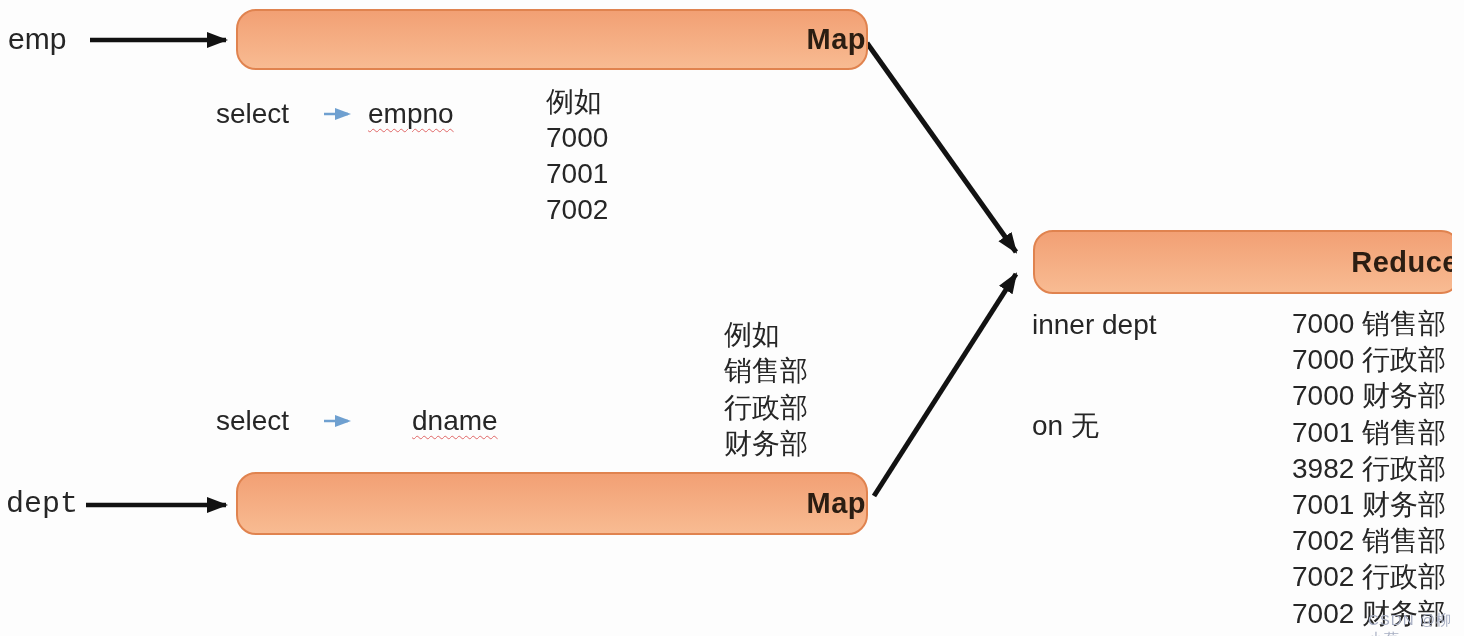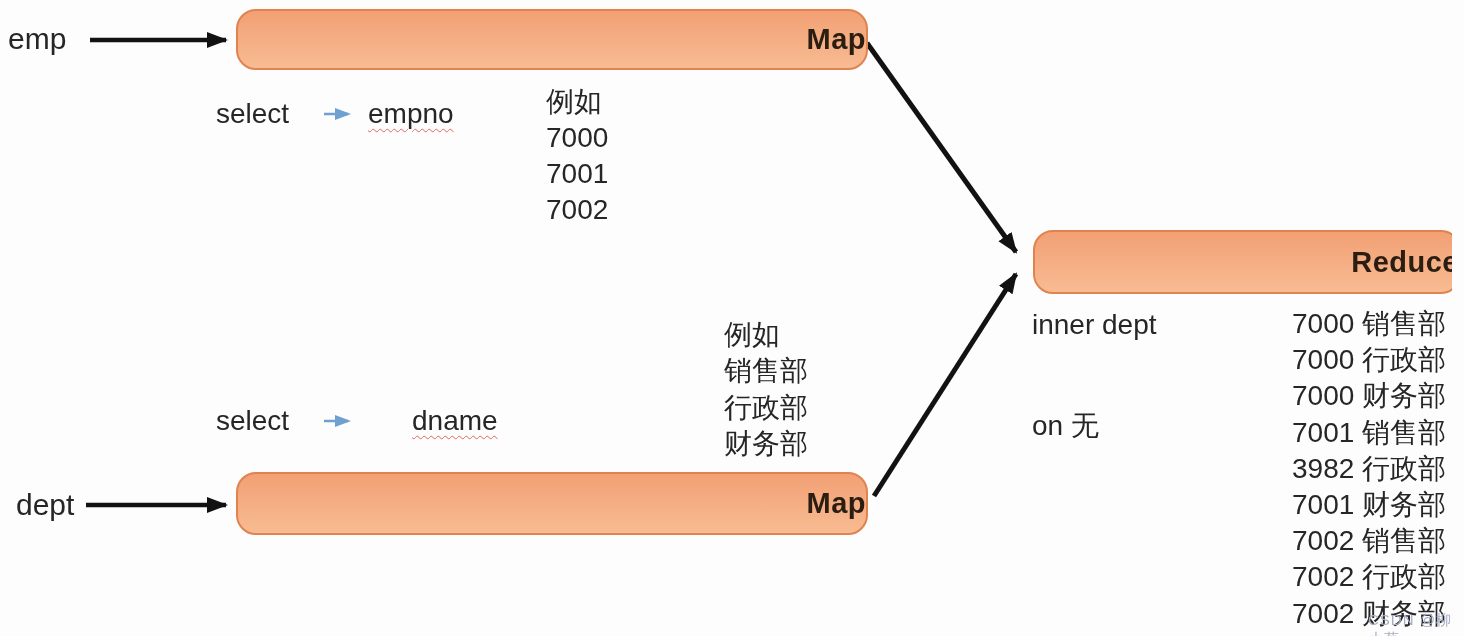--- a/index.html
+++ b/index.html
@@ -52,21 +52,21 @@
     </defs>
     <line x1="90" y1="40" x2="226" y2="40" stroke="#121212" stroke-width="4.5" marker-end="url(#ah-black)"></line>
     <line x1="86" y1="505" x2="226" y2="505" stroke="#121212" stroke-width="4.5" marker-end="url(#ah-black)"></line>
     <line x1="867" y1="43" x2="1016" y2="252" stroke="#121212" stroke-width="5" marker-end="url(#ah-black)"></line>
     <line x1="874" y1="496" x2="1016" y2="274" stroke="#121212" stroke-width="5" marker-end="url(#ah-black)"></line>
     <line x1="324" y1="114" x2="348" y2="114" stroke="#6fa0d0" stroke-width="2.5" marker-end="url(#ah-blue)"></line>
     <line x1="324" y1="421" x2="348" y2="421" stroke="#6fa0d0" stroke-width="2.5" marker-end="url(#ah-blue)"></line>
   </svg>
 
   <div class="abs src-label" style="left:8px;top:22px;">emp</div>
-  <div class="abs src-label" style="left:16px;top:488px;">dept</div>
+  <div class="abs src-label" style="left:6px;top:488px;font-family:Liberation Mono, monospace;">dept</div>
 
   <div class="node" style="left:236px;top:9px;width:632px;height:61px;">
     <span>Map</span>
   </div>
   <div class="node" style="left:236px;top:472px;width:632px;height:63px;">
     <span>Map</span>
   </div>
   <div class="node" style="left:1025px;top:230px;width:428px;height:64px;margin-left:8px;">
     <span>Reduce</span>
   </div>

